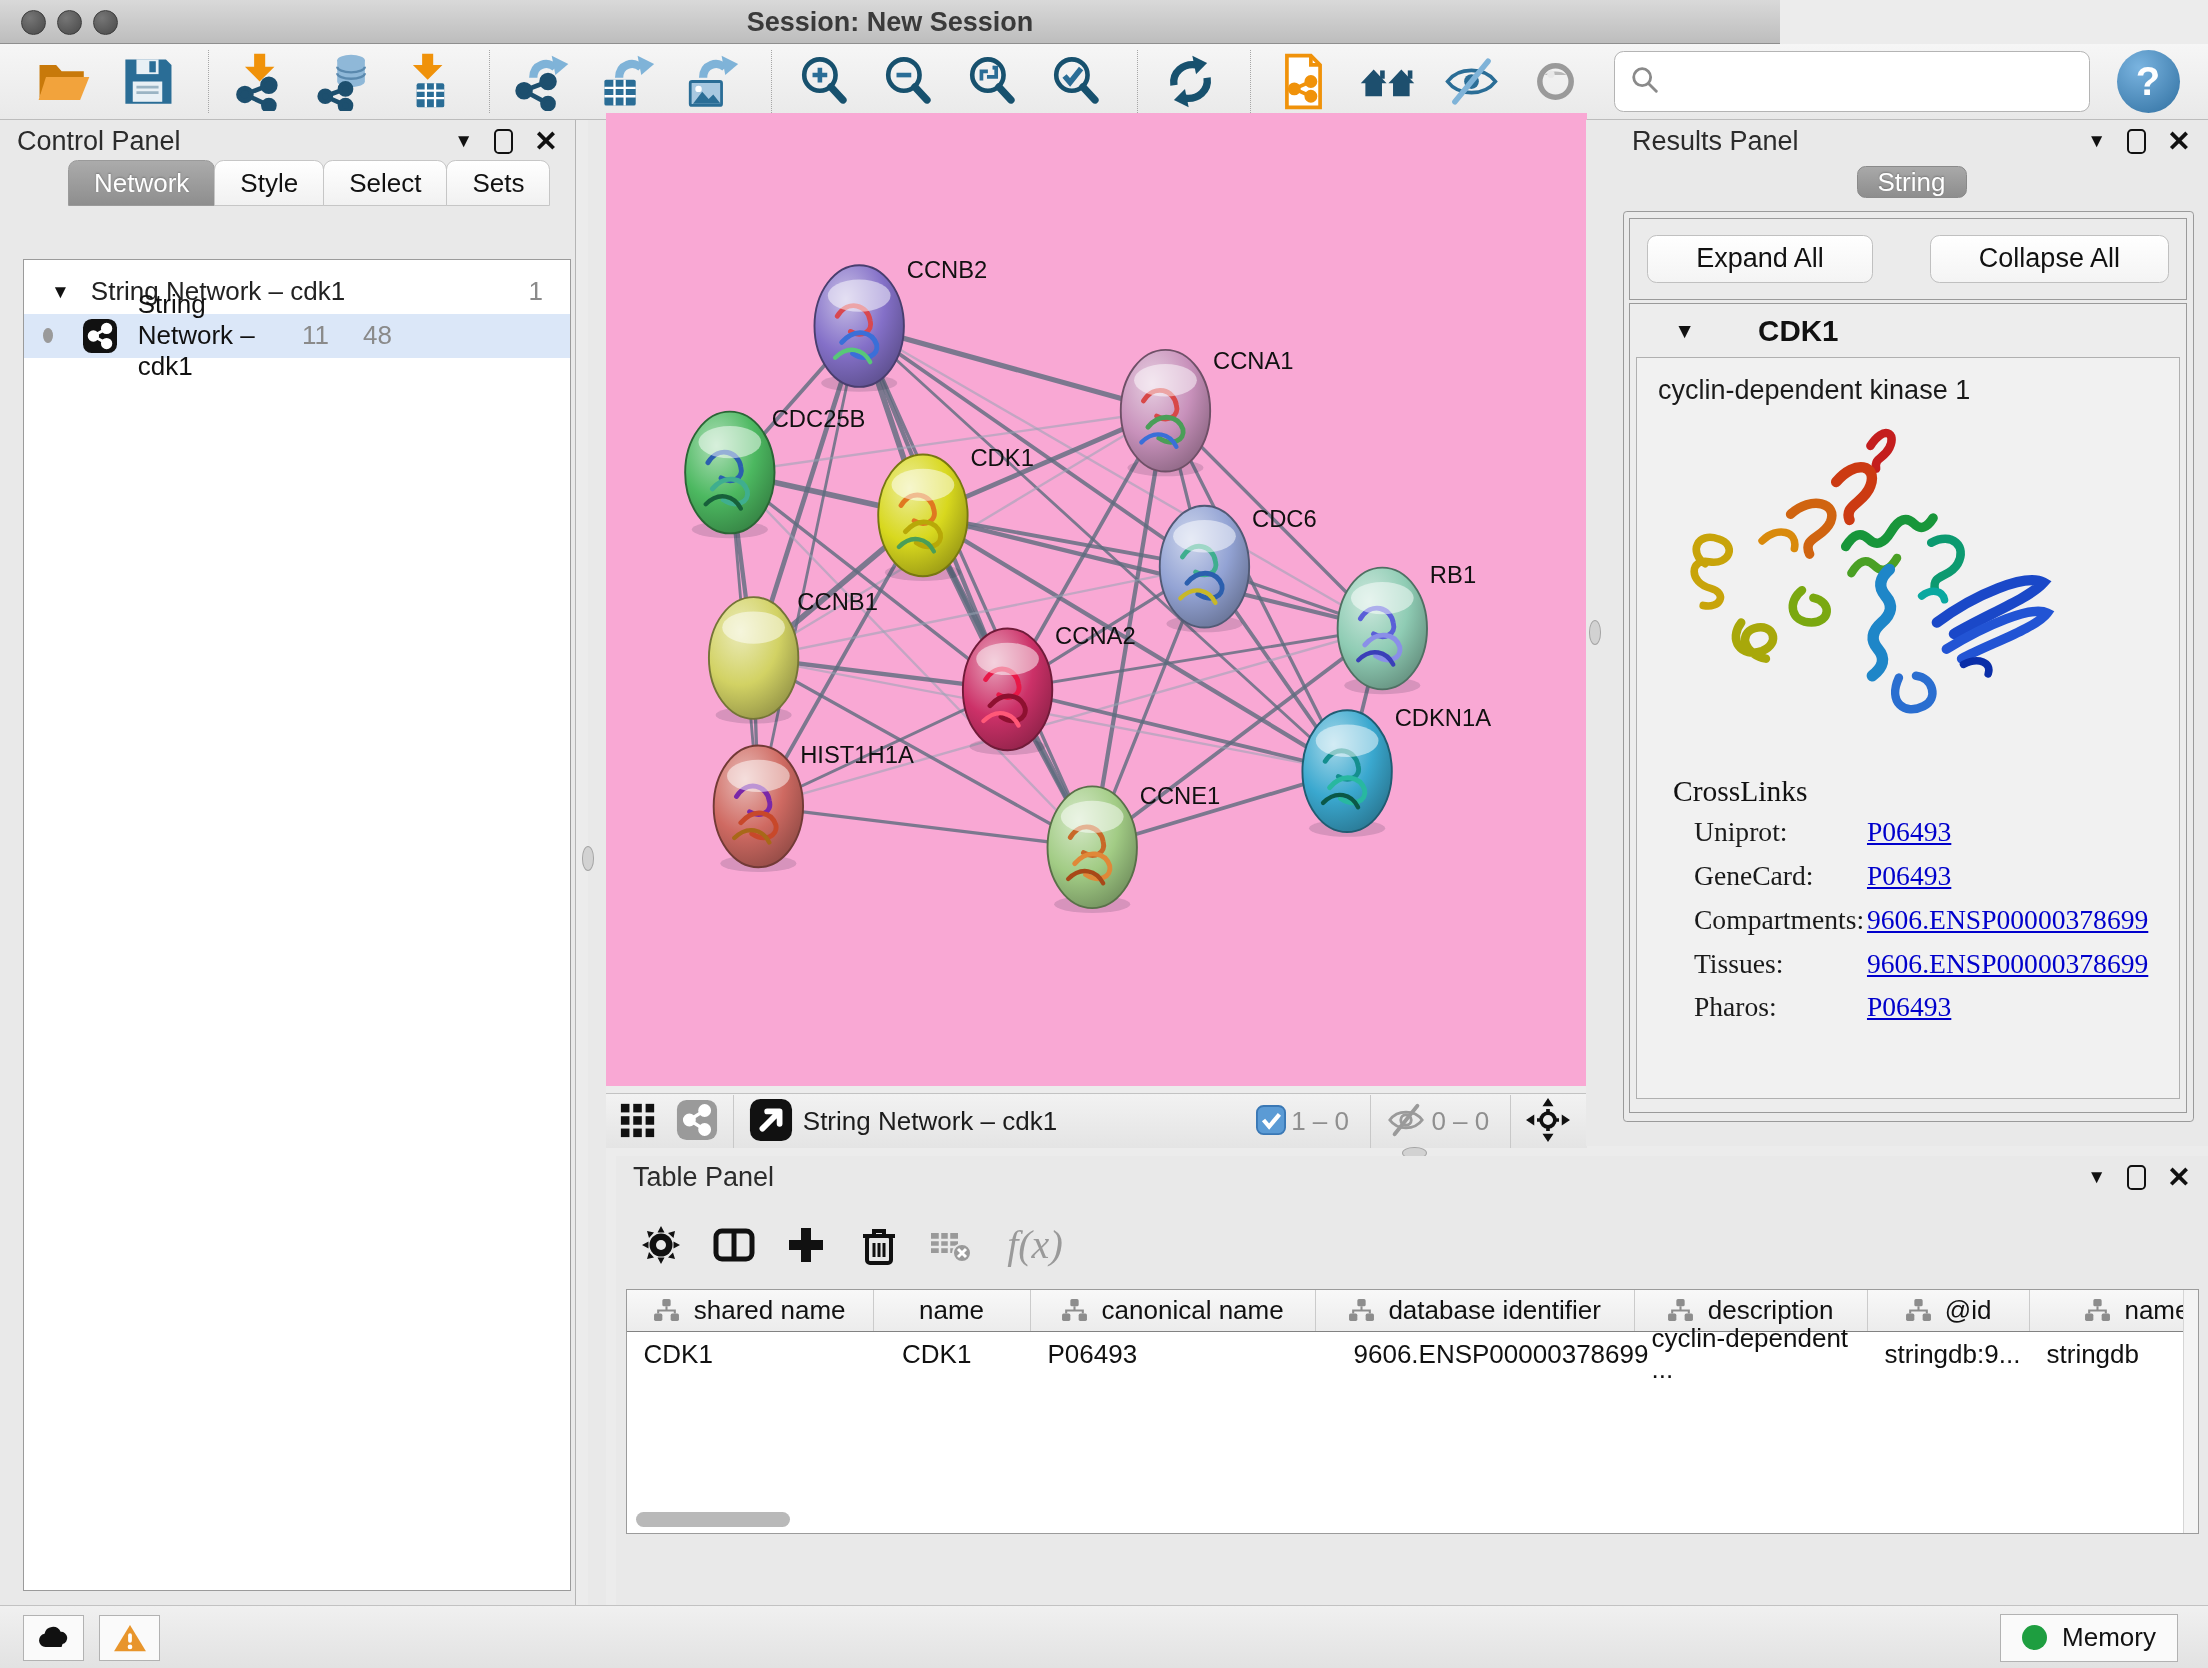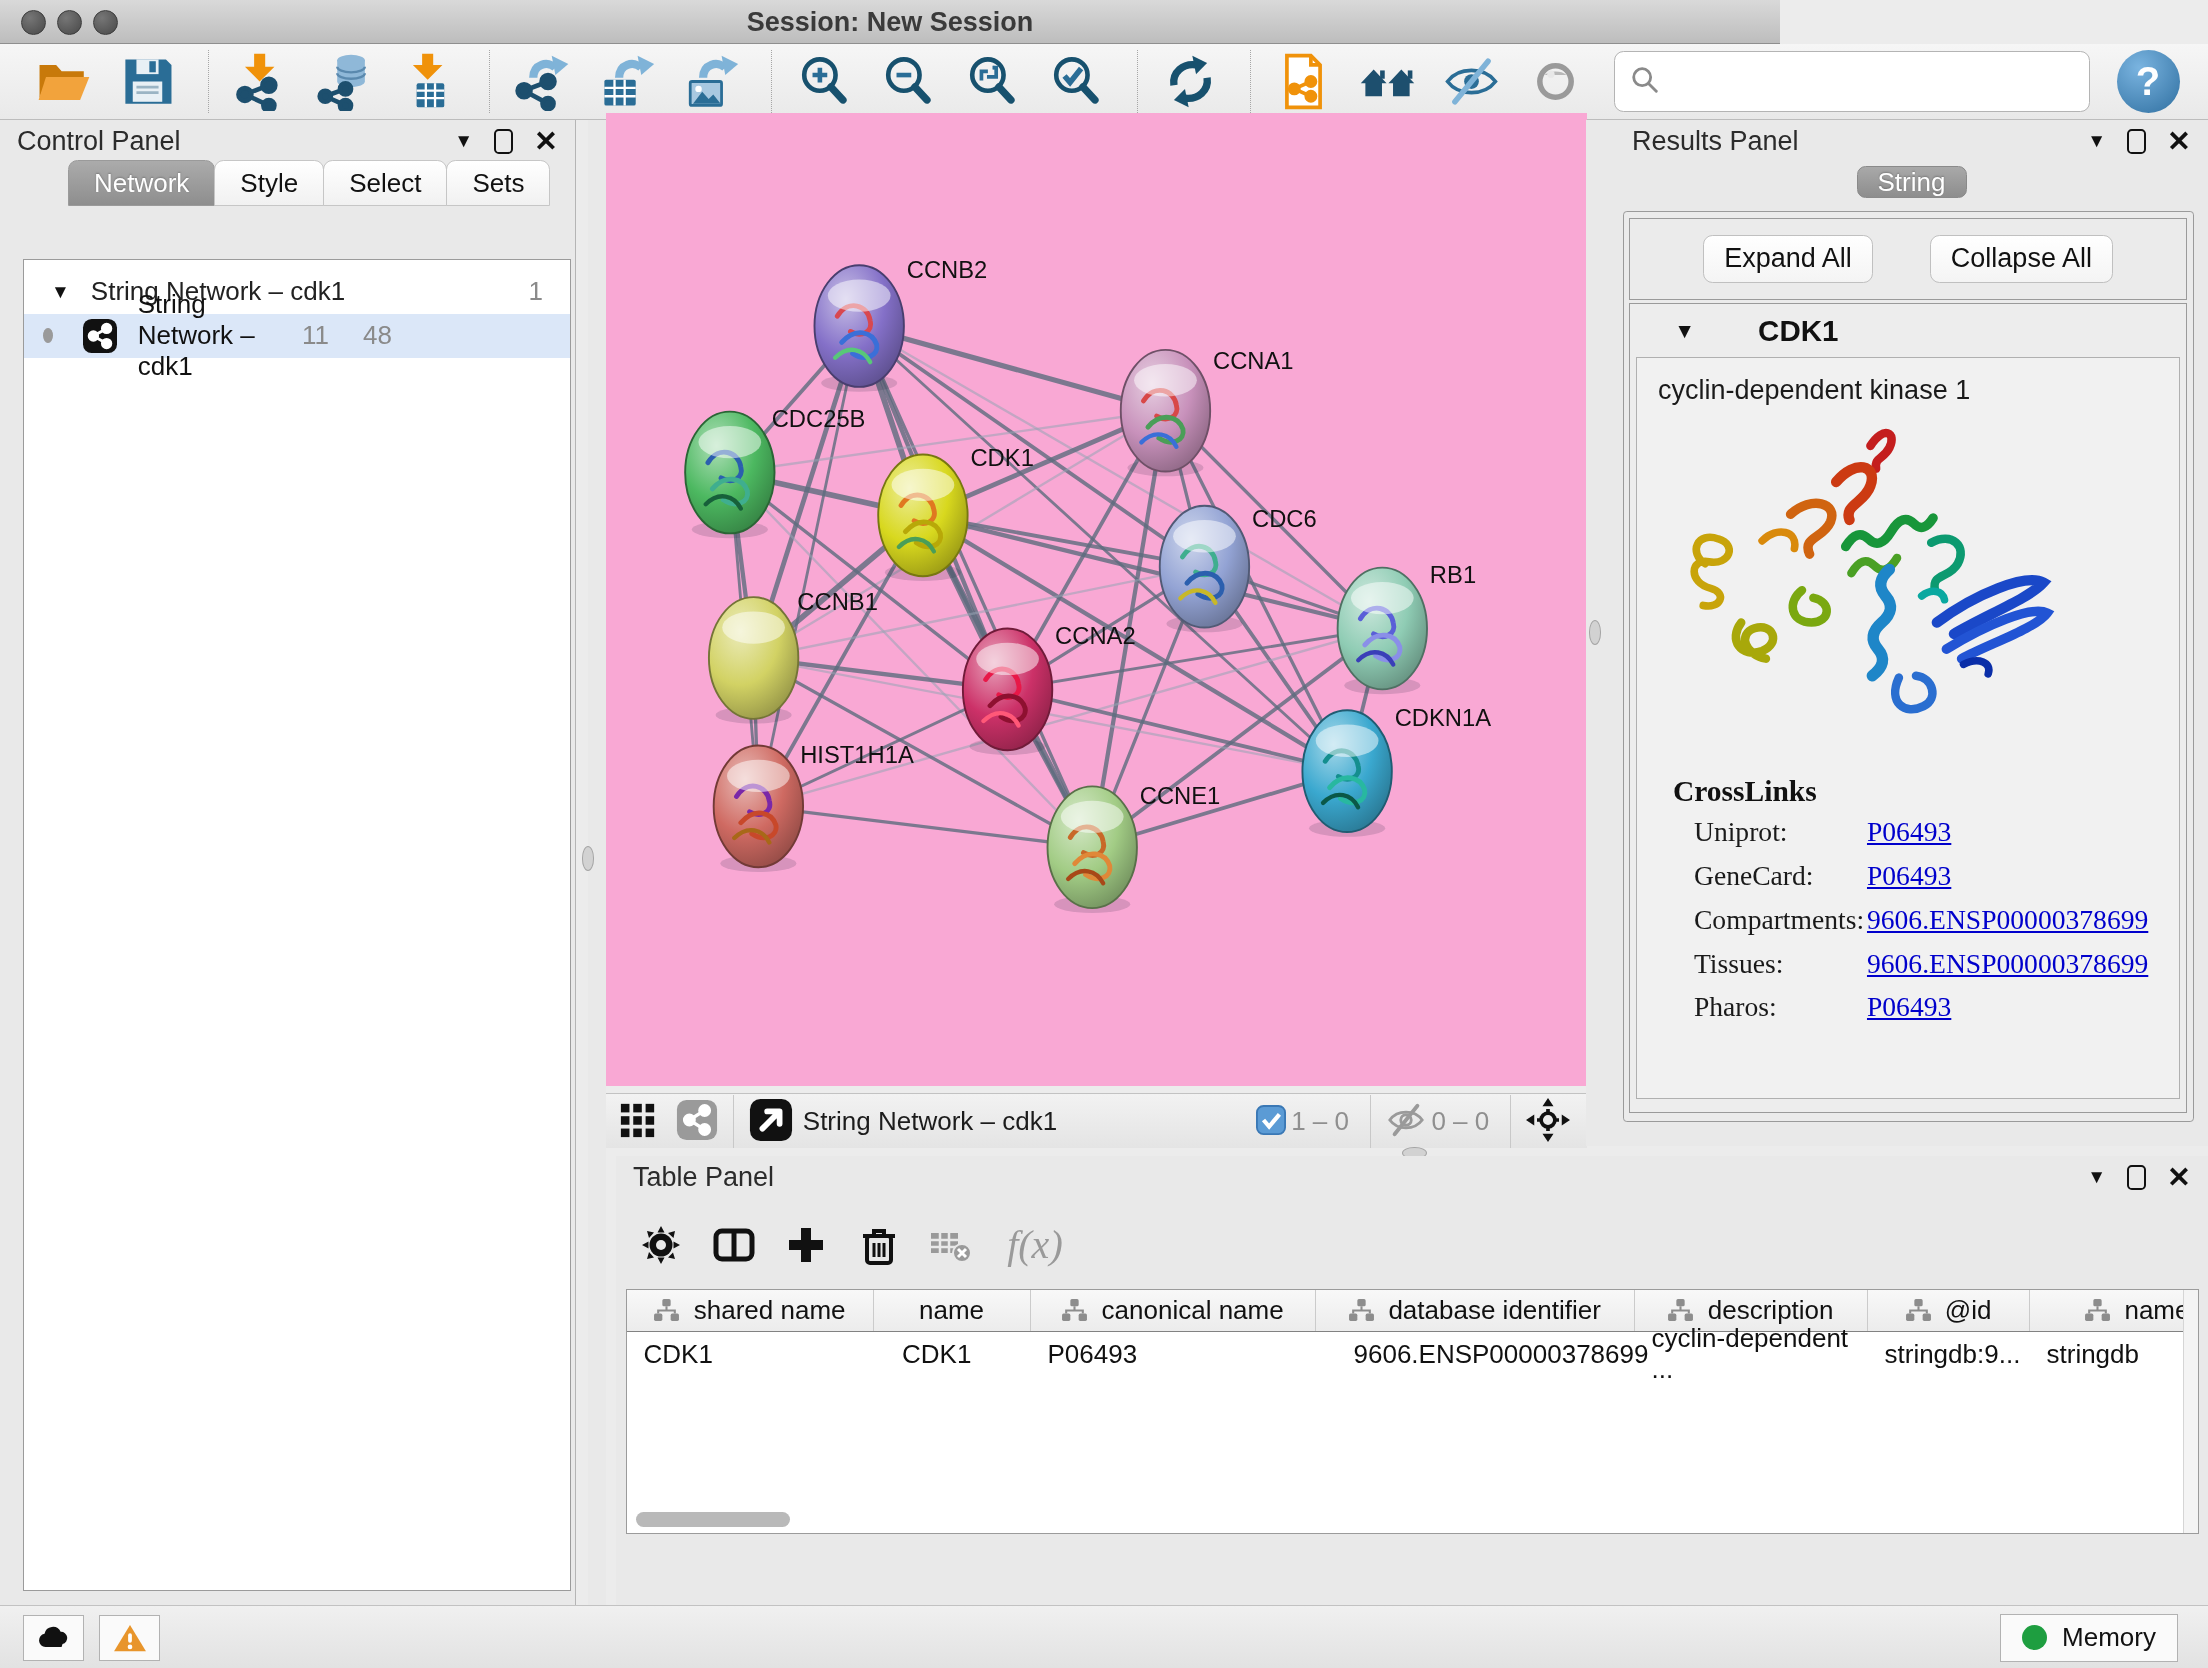--- a/index.html
+++ b/index.html
@@ -56,29 +56,29 @@
 .nb-title{font-size:26px;color:#1c1c1c;margin-left:9.5px}
 .nb-count{font-size:26px;color:#8f8f8f;margin:0 5.7px}
 .net-splitR{position:absolute;left:1586px;top:120px;width:28.5px;height:1026px;background:#e9e9e9}
 .handle{position:absolute;background:#d2d2d2;border:1px solid #a5a5a5;border-radius:50%}
 
 
 .results-panel{position:absolute;left:1615px;top:120px;width:593px;height:1026px;background:#e9e9e9}
 .stringtab{position:absolute;left:50%;transform:translateX(-50%);top:46px;width:110px;height:32px;background:linear-gradient(#a9a9a9,#8d8d8d);border:1px solid #8a8a8a;border-radius:8.6px;color:#fff;font-size:26px;display:flex;align-items:center;justify-content:center;text-shadow:0 -1px 1.9px rgba(0,0,0,.25)}
 .rp-outer{position:absolute;left:7.6px;top:91px;width:571px;height:911px;border:1.9px solid #9a9a9a;border-radius:3.8px;background:#ebebeb;padding:5.7px}
 .rp-btnrow{border:1.9px solid #9a9a9a;background:#ebebeb;height:82px;display:flex;align-items:center;justify-content:center;gap:57px}
-.rp-btn{background:linear-gradient(#ffffff,#f4f4f4);border:1.9px solid #c0c0c0;border-radius:9.5px;height:48px;padding:0 20px;font-size:27px;display:flex;align-items:center;color:#111}
+.rp-btn{background:linear-gradient(#ffffff,#f4f4f4);border:1.9px solid #c0c0c0;border-radius:9.5px;height:48px;padding:0 48px;font-size:27px;display:flex;align-items:center;color:#111}
 .rp-entry{border:1.9px solid #9a9a9a;background:#ededed;margin-top:3.8px;height:810px}
 .rp-entry-head{height:53px;display:flex;align-items:center;padding-left:44px}
 .rp-entry-head .caret{font-size:21px;color:#111}
 .rp-entry-name{font-size:29.5px;font-weight:bold;margin-left:63px;color:#111}
 .rp-inner{margin:0 5.7px 5.7px 5.7px;border:1px solid #b0b0b0;background:#f1f1f1;height:742px;position:relative}
 .rp-desc{padding:17px 0 0 21px;font-size:27px;color:#1a1a1a}
 .protein{position:absolute;left:13.3px;top:61px}
-.xlinks-title{position:absolute;left:36px;top:417px;font-family:"Liberation Serif",serif;font-weight:bold;font-size:29.5px;color:#111}
+.xlinks-title{position:absolute;left:36px;top:417px;font-family:"Liberation Serif",serif;font-weight:normal;font-size:29.5px;color:#111}
 .xlink-row{position:absolute;left:57px;width:495px;height:44px;font-family:"Liberation Serif",serif;font-size:27.6px;display:flex}
 .xlink-label{width:173px;color:#1a1a1a}
 .xlink-val{color:#0000cc;text-decoration:underline}
 
 
 .table-panel{position:absolute;left:616px;top:1156px;width:1592px;height:450px;background:#e9e9e9}
 .tp-toolbar{position:absolute;left:0;top:44px;width:100%;height:89px;display:flex;align-items:center;padding-left:23px;gap:28.5px}
 .tpic{width:44px;height:44px}
 .tpic svg{display:block;width:100%;height:100%}
 .fx{font-family:"Liberation Serif",serif;font-style:italic;font-size:40px;color:#9a9a9a;margin-left:5.7px}

